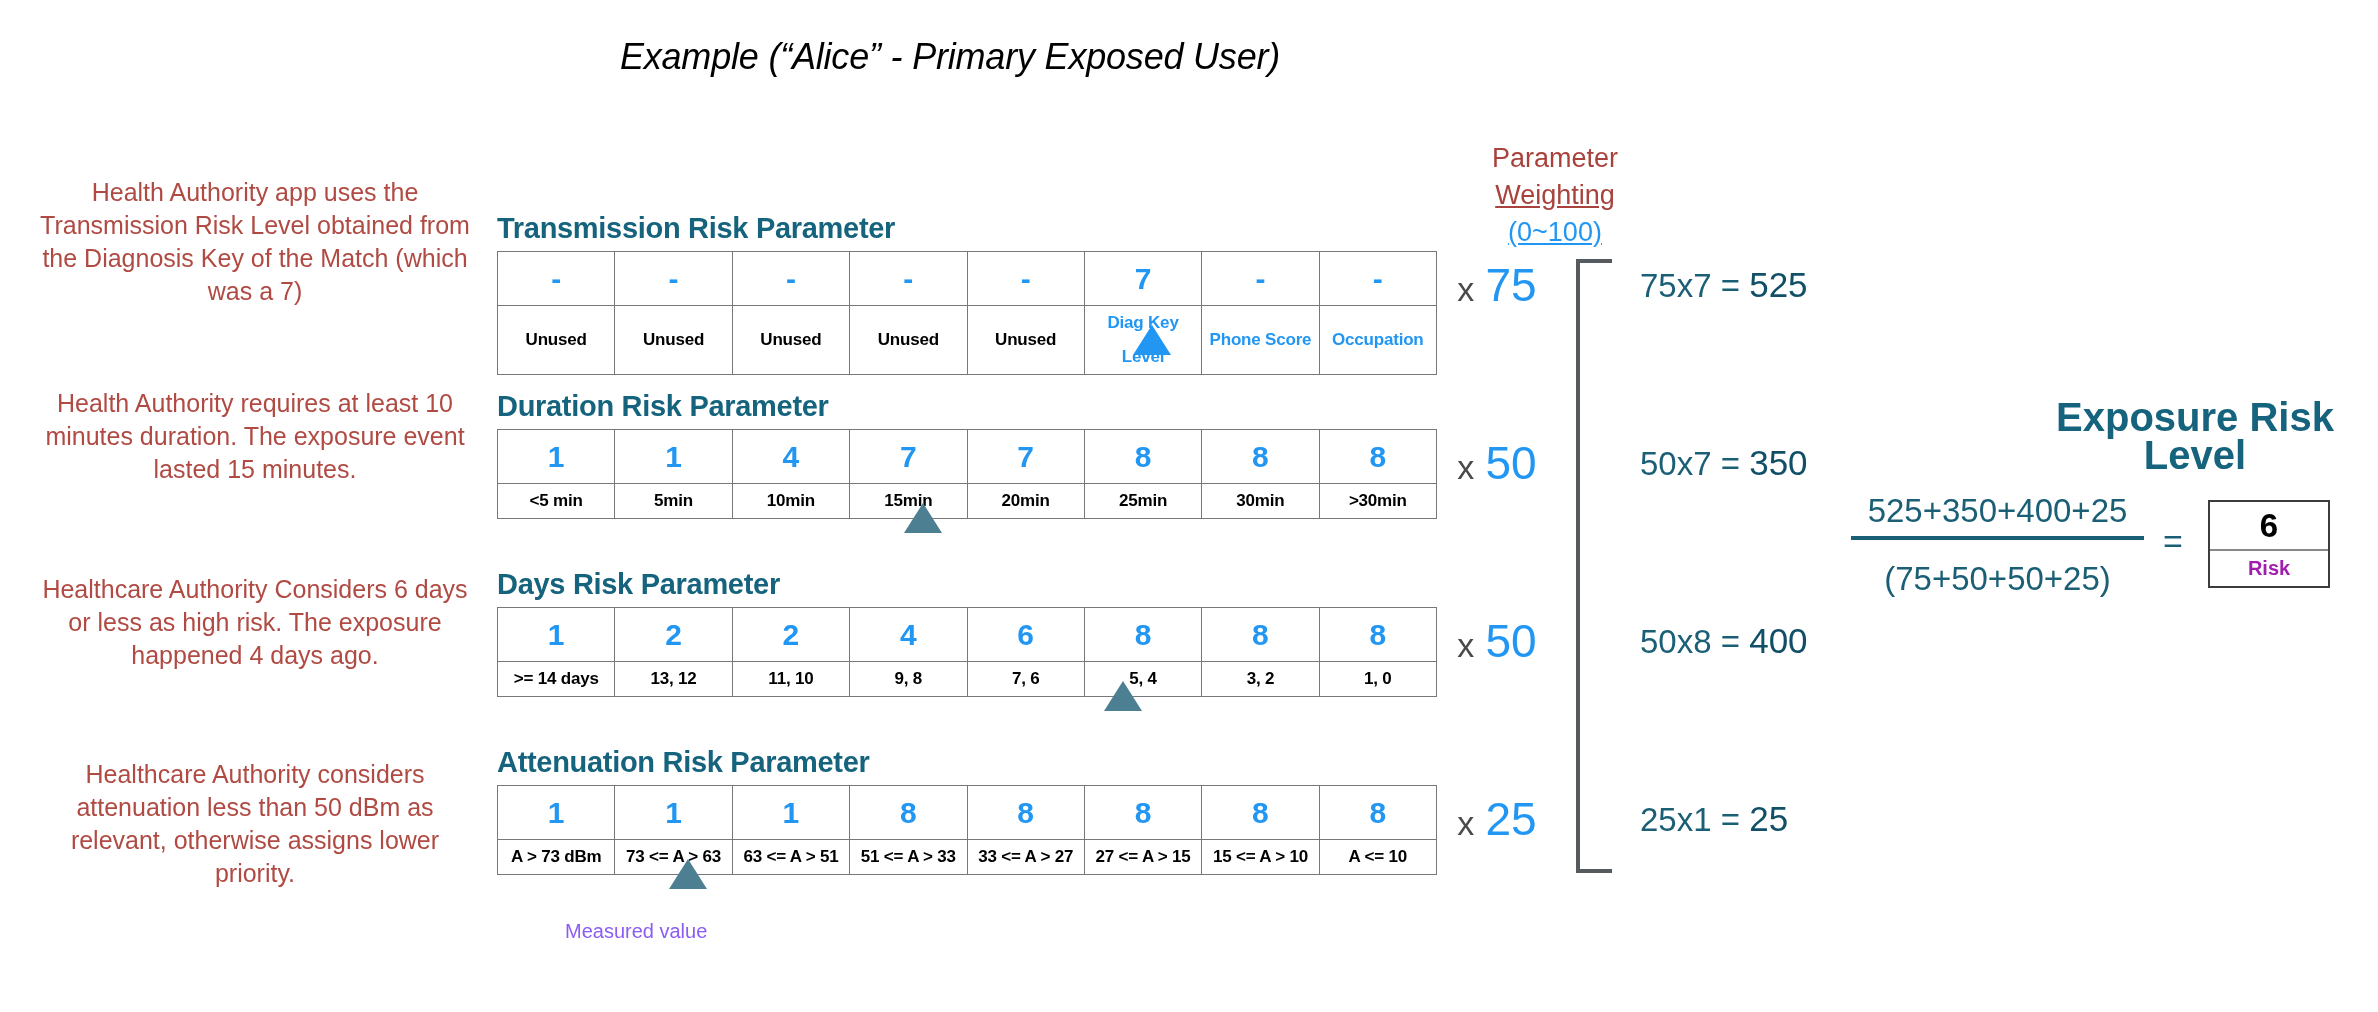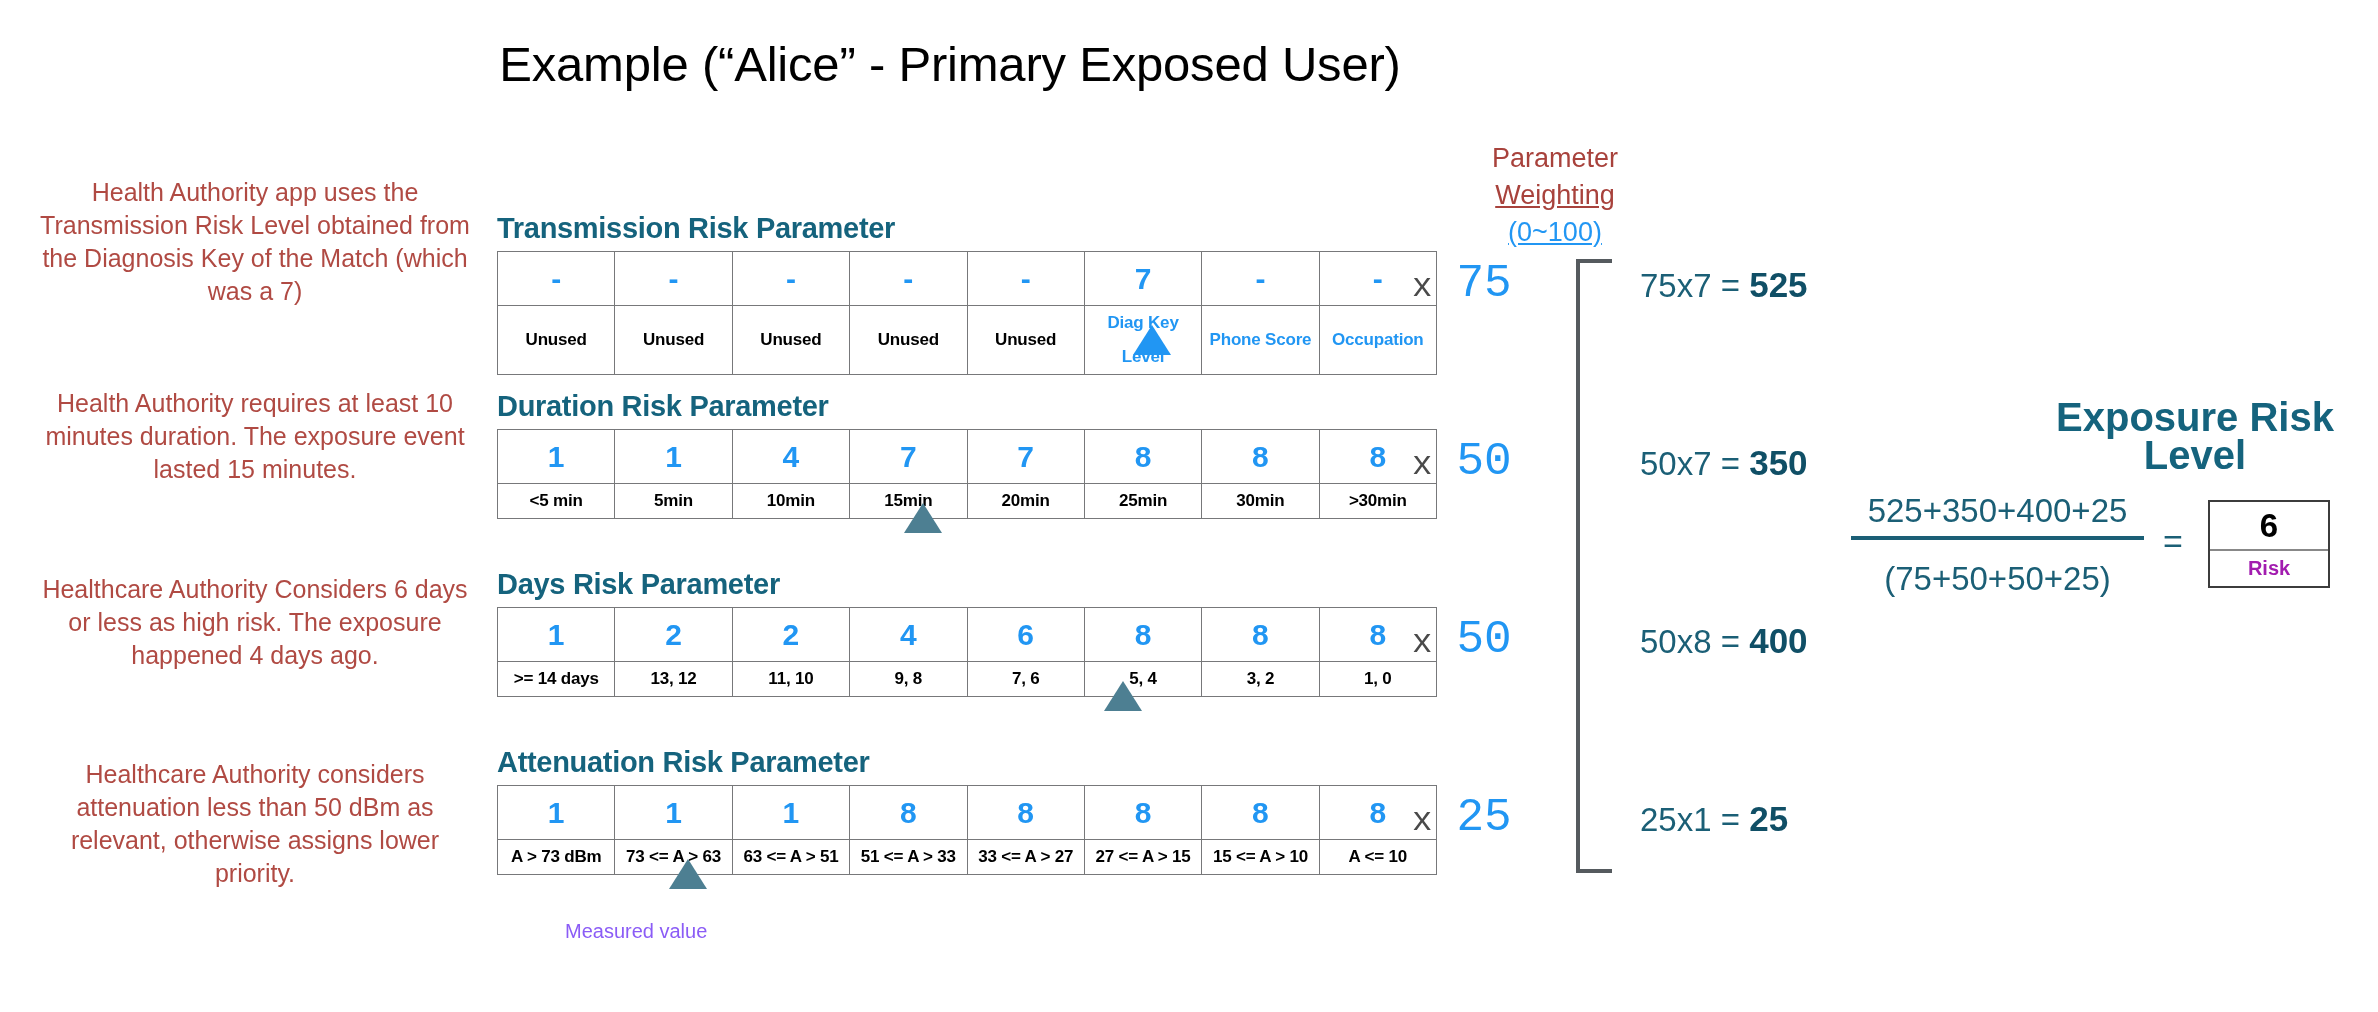--- a/index.html
+++ b/index.html
@@ -21,24 +21,25 @@
     height: 1012px;
   }
 
   
   #page-title {
     position: absolute;
     left: 0;
     top: 36px;
     width: 1900px;
     text-align: center;
-    font-size: 49px;
+    font-size: 36px;
     color: #000000;
     letter-spacing: -0.2px;
     white-space: nowrap;
+    font-style: italic;
   }
 
   
   .note {
     position: absolute;
     left: 30px;
     width: 450px;
     text-align: center;
     color: #a94442;
     color: #b04a43;
@@ -131,23 +132,23 @@
     white-space: nowrap;
   }
   #weighting-header .l1 { color: #a8423c; margin-top: 16px; }
   #weighting-header .l2 { color: #a8423c; text-decoration: underline; }
   #weighting-header .l3 { color: #2196f3; text-decoration: underline; }
 
   
   .multiplier {
     position: absolute;
     width: 170px;
+    text-align: center;
     white-space: nowrap;
     font-size: 40px;
-    font-family: Liberation Mono, monospace;
   }
   .multiplier .x { color: #4a4a4a; font-size: 34px; }
   .multiplier .w { color: #2196f3; font-size: 46px; }
   #mult-0 { left: 1412px; top: 258px; }
   #mult-1 { left: 1412px; top: 436px; }
   #mult-2 { left: 1412px; top: 614px; }
   #mult-3 { left: 1412px; top: 792px; }
 
   
   #bracket {
@@ -162,21 +163,21 @@
   }
 
   
   .product {
     position: absolute;
     left: 1640px;
     white-space: nowrap;
     font-size: 33px;
     color: #1b5f76;
   }
-  .product b { font-weight: bold; color: #104f66; font-size: 35px; margin-top: 44px; }
+  .product b { font-weight: normal; color: #104f66; font-size: 35px; margin-top: 44px; }
   #prod-0 { top: 265px; }
   #prod-1 { top: 443px; }
   #prod-2 { top: 621px; }
   #prod-3 { top: 799px; }
 
   
   #risk-title {
     position: absolute;
     left: 2050px;
     top: 398px;

